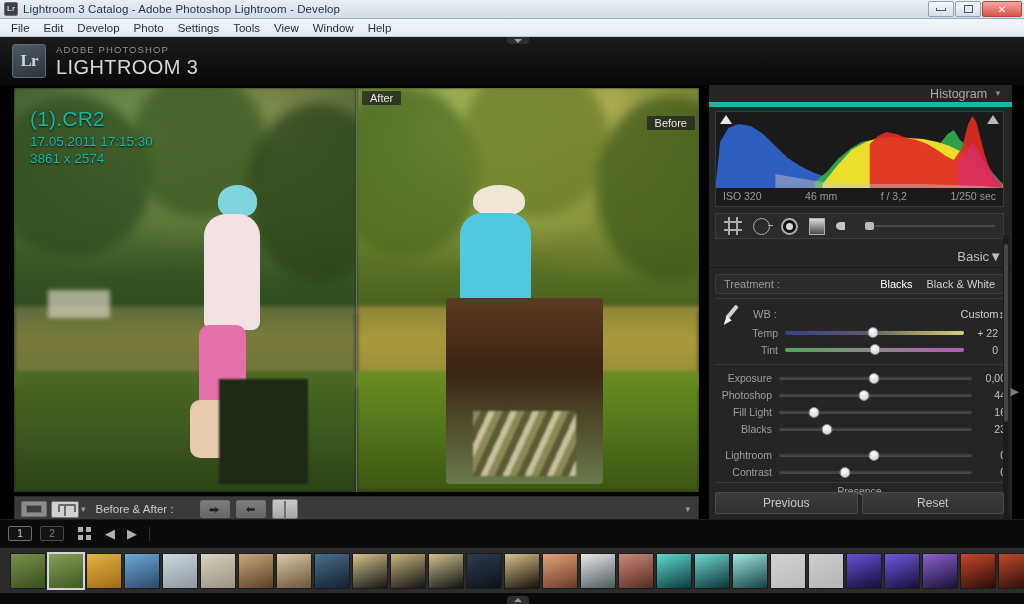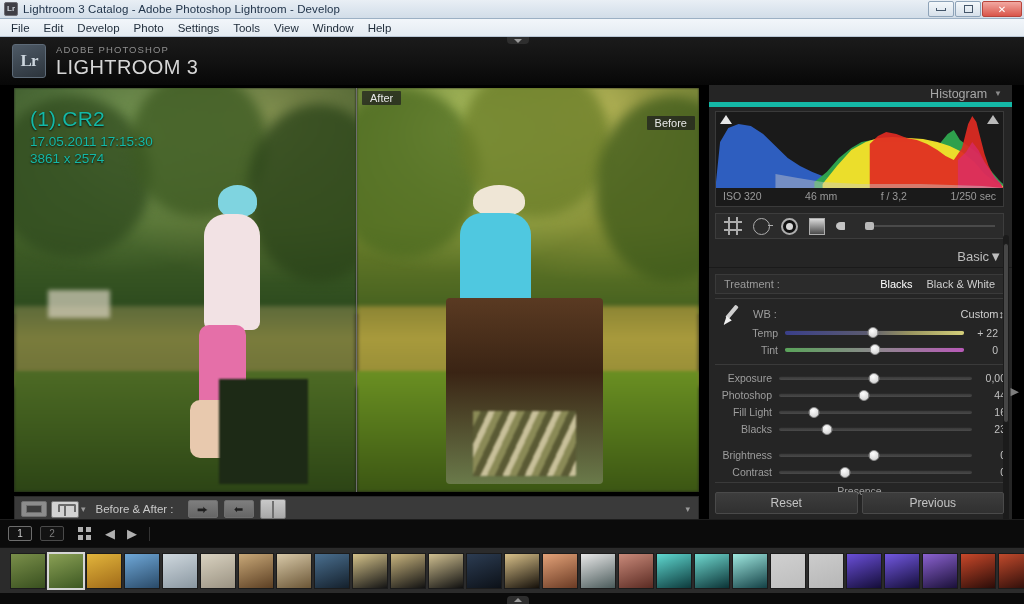--- a/index.html
+++ b/index.html
@@ -164,21 +164,21 @@
   .tb-sq .inner { width:16px;height:8px;background:#3c3c3c;border:1px solid #6f6f6f;}
   .tb-sq2 {
     width:28px;height:17px;border:1px solid #757575;background:#d2d2d2;border-radius:2px;
     margin-right:2px; position:relative;
   }
   .tb-sq2::before{content:"";position:absolute;left:12px;top:2px;width:2px;height:12px;background:#6a6a6a;}
   .tb-sq2::after{content:"";position:absolute;left:6px;top:2px;width:14px;height:6px;
     border-top:2px solid #6a6a6a;border-left:2px solid #6a6a6a;border-right:2px solid #6a6a6a;
     transform:skewY(0deg); border-radius:2px 2px 0 0;}
   .tb-caret { color:#9a9a9a; font-size:9px; margin-right:10px; }
-  .tb-label { color:#c9c9c9; font-size:11.5px; margin-right:14px; }
+  .tb-label { color:#c9c9c9; font-size:11.5px; margin-right:26px; }
   .tb-btn2 {
     width:30px;height:18px;border:1px solid #6f6f6f;border-radius:2px;
     background:linear-gradient(180deg,#7e7e7e,#666); margin-right:6px;
     display:flex;align-items:center;justify-content:center;color:#1d1d1d;font-size:11px;
   }
   .tb-btn3 {
     width:26px;height:20px;border:1px solid #777;border-radius:2px;
     background:linear-gradient(180deg,#c9c9c9,#a8a8a8); position:relative;
   }
   .tb-btn3::after{content:"";position:absolute;left:11px;top:1px;width:2px;height:17px;background:#6f6f6f;}
@@ -568,21 +568,21 @@
       <span class="sl-label">Blacks</span>
       <span class="sl-track">
         <span class="sl-knob" style="left:25%"></span>
       </span>
       <span class="sl-val">23</span>
     </div>
 
     <div style="height:9px"></div>
 
     <div class="slider-row">
-      <span class="sl-label">Brightness</span>
+      <span class="sl-label">Lightroom</span>
       <span class="sl-track">
         <span class="sl-knob" style="left:49%"></span>
       </span>
       <span class="sl-val">0</span>
     </div>
     <div class="slider-row">
       <span class="sl-label">Contrast</span>
       <span class="sl-track">
         <span class="sl-knob" style="left:34%"></span>
       </span>
@@ -592,22 +592,22 @@
     <div class="presence-row">
       <span>Presence</span>
     </div>
 
     <div class="panel-scrollbar">
       <div class="thumb"></div>
     </div>
     <div class="rp-arrow">▶</div>
 
     <div class="pr-buttons">
+      <div class="pr-btn">Previous</div>
       <div class="pr-btn">Reset</div>
-      <div class="pr-btn">Previous</div>
     </div>
   </div>
 
   <div class="fs-bar">
     <div class="fs-num">1</div>
     <div class="fs-num dim">2</div>
     <div class="fs-grid">
       <span style="left:0;top:0"></span>
         <span style="left:8px;top:0"></span>
       <span style="left:0;top:8px"></span>

